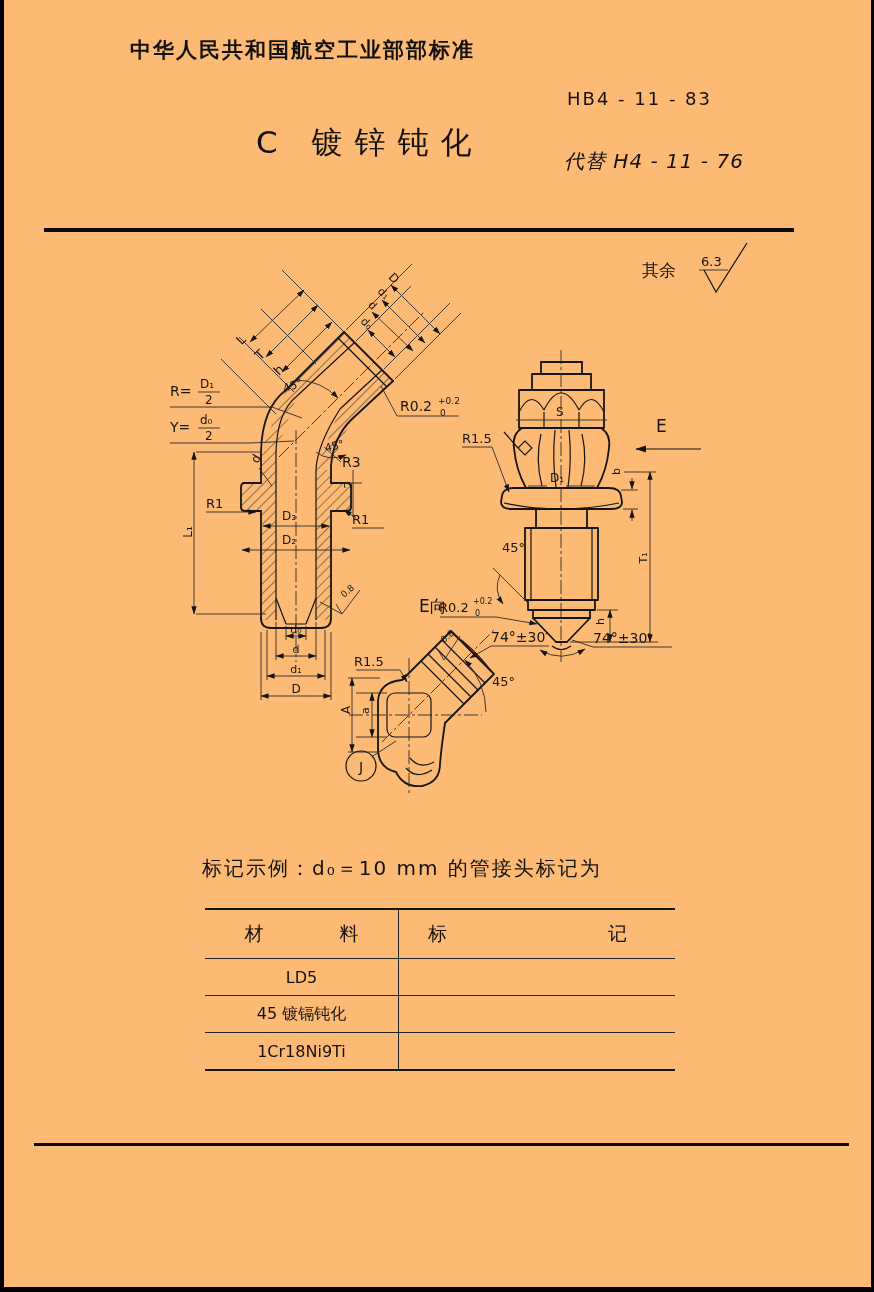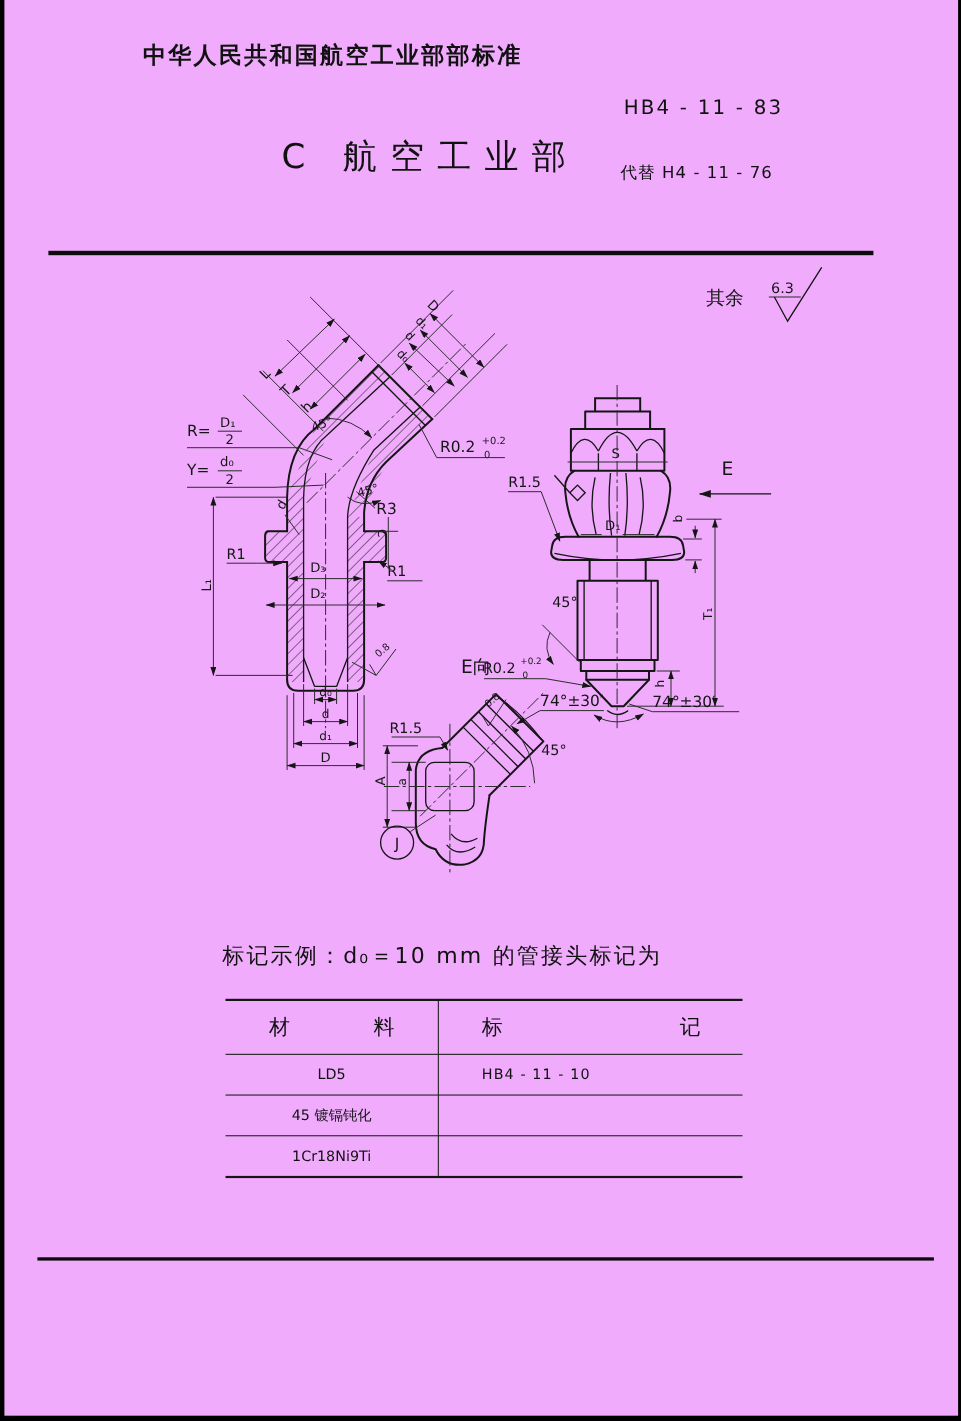--- a/index.html
+++ b/index.html
@@ -1,38 +1,38 @@
 <!DOCTYPE html>
 <html><head>
 <meta charset="utf-8">
 <style>
   html,body{margin:0;padding:0;background:#777;}
   .page{
     position:relative; width:874px; height:1292px; margin:0 auto;
-    background:#f0abfc; box-sizing:border-box;
+    background:#fdba74; box-sizing:border-box;
     border-left:4px solid #000; border-right:3px solid #000; border-bottom:5px solid #000;
     font-family:"DejaVu Sans","Liberation Sans",sans-serif; color:#111;
     overflow:hidden;
   }
   .abs{position:absolute;}
   .authority{left:126px; top:36px; font-size:21px; font-weight:bold; letter-spacing:2px;}
   .std-no{left:563px; top:88px; font-size:18px; letter-spacing:2px;}
   .doc-title{left:252px; top:122px; font-size:31px; letter-spacing:12px;}
-  .replaces{left:560px; top:148px; font-size:15px; letter-spacing:1px;}
+  .replaces{left:560px; top:148px; font-size:20px; letter-spacing:1px;font-style:italic;}
   .hrule{left:40px; top:228px; width:750px; height:3.5px; background:#0b0b0b;}
   .mark-example{left:198px; top:855px; font-size:20px; letter-spacing:2px;}
 
   .std-table{left:201px; top:908px; width:470px; border-top:2.5px solid #151515; border-bottom:2.5px solid #151515;}
   .vdiv{position:absolute; left:193px; top:0; bottom:0; width:1.3px; background:#222;}
-  .t-row{display:flex; align-items:center; border-bottom:1.3px solid #222; font-size:13px;}
+  .t-row{display:flex; align-items:center; border-bottom:1.3px solid #222; font-size:16px;}
   .t-row:last-child{border-bottom:none;}
   .t-head{height:48px; font-size:19px;}
   .t-body{height:36px;}
   .cell-m{width:193px; text-align:center;}
-  .cell-k{flex:1; padding-left:40px; letter-spacing:1px;}
+  .cell-k{flex:1; padding-left:30px; letter-spacing:1px;}
 
   .f-rule{left:30px; top:1143px; width:815px; height:2.5px; background:#0b0b0b;}
   .footer-left{left:40px; top:1150px; font-size:18px;}
   .footer-left .dt{font-size:20px; letter-spacing:2px; padding:0 6px;}
   .footer-right{left:608px; top:1150px; font-size:18px;}
   .footer-right .dt{font-size:20px; letter-spacing:2px; padding-right:18px;}
 
   svg text{fill:#151515; font-family:"DejaVu Sans","Liberation Sans",sans-serif;}
   .out{stroke:#151515; stroke-width:1.8; fill:none; stroke-linecap:round;}
   .med{stroke:#151515; stroke-width:1.2; fill:none;}
@@ -40,21 +40,21 @@
   .cl{stroke:#2a2a2a; stroke-width:0.9; fill:none; stroke-dasharray:14 3 3 3;}
   .hatched{fill:url(#hatch); stroke:none;}
 </style>
 </head>
 <body>
 
 <div class="page">
 
   <div class="abs authority">中华人民共和国航空工业部部标准</div>
   <div class="abs std-no">HB4 - 11 - 83</div>
-  <div class="abs doc-title">C 航空工业部</div>
+  <div class="abs doc-title">C 镀锌钝化</div>
   <div class="abs replaces">代替 H4 - 11 - 76</div>
   <div class="abs hrule"></div>
 
   <svg class="abs" style="left:0;top:0;" width="874" height="1292" viewBox="0 0 874 1292">
     <defs>
       <pattern id="hatch" width="7" height="7" patternUnits="userSpaceOnUse" patternTransform="rotate(45)">
         <line x1="0" y1="0" x2="0" y2="7" stroke="#222" stroke-width="1"></line>
       </pattern>
       <marker id="ae" markerWidth="10" markerHeight="8" refX="8.5" refY="3" orient="auto">
         <path d="M0,0 L9,3 L0,6 Z" fill="#151515"></path>
@@ -279,21 +279,20 @@
   <div class="abs mark-example">标记示例：d₀＝10 mm 的管接头标记为</div>
 
   <div class="abs std-table">
     <div class="vdiv"></div>
     <div class="t-row t-head">
       <div class="cell-m">材　　　　料</div>
       <div class="cell-k">标　　　　　　　　记</div>
     </div>
     <div class="t-row t-body">
       <div class="cell-m">LD5</div>
-      <div class="cell-k">HB4 - 11 - 10</div>
     </div>
     <div class="t-row t-body">
       <div class="cell-m">45 镀镉钝化</div>
     </div>
     <div class="t-row t-body">
       <div class="cell-m">1Cr18Ni9Ti</div>
     </div>
   </div>
 
   <div class="abs f-rule"></div>

